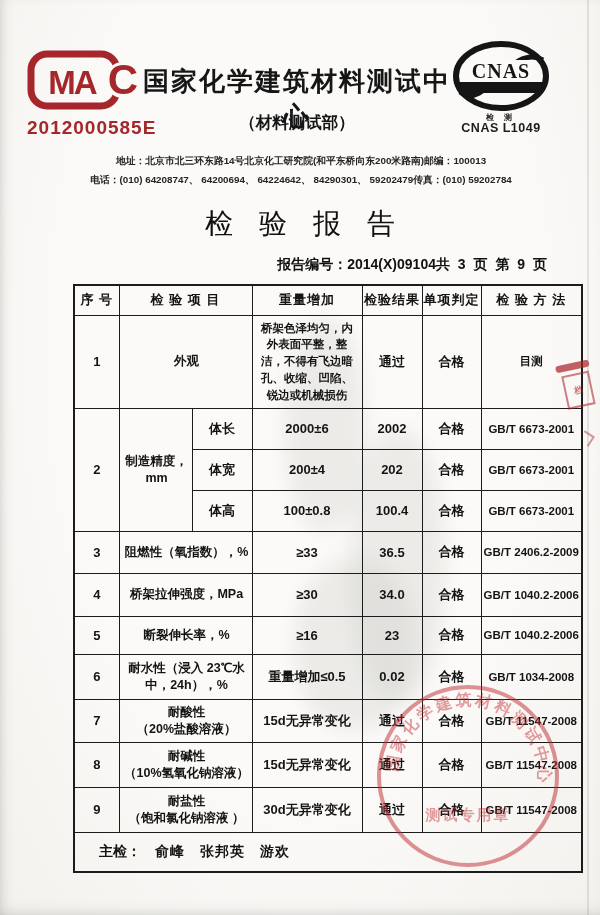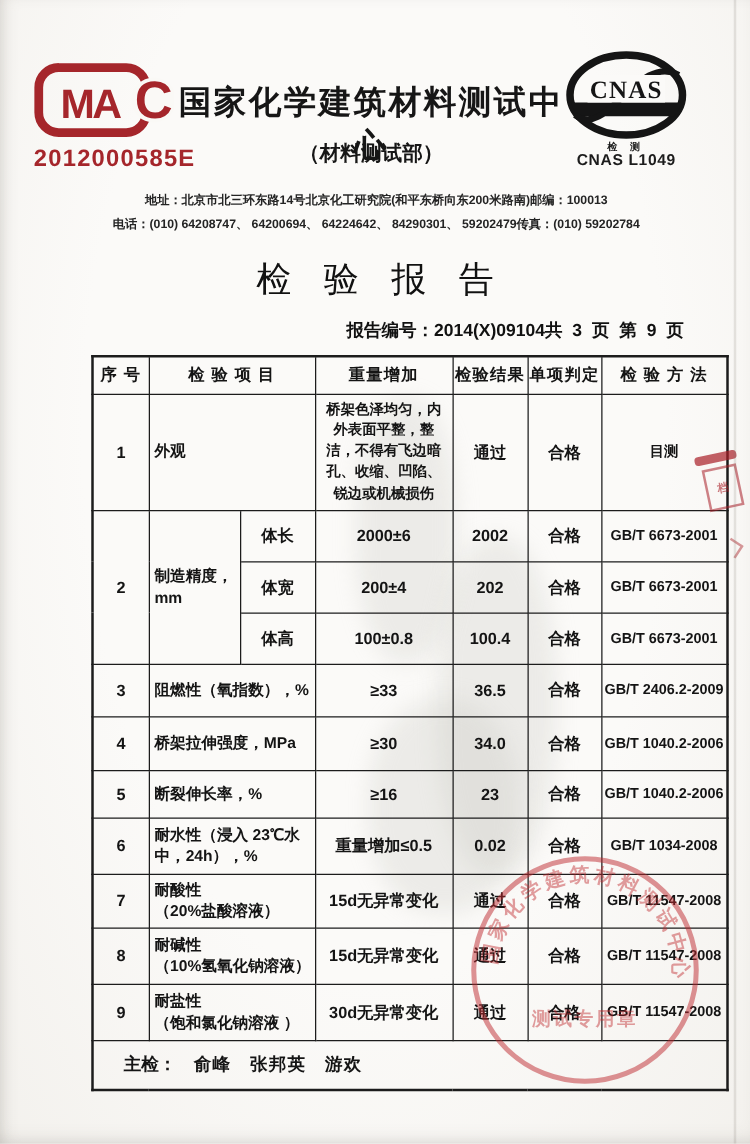--- a/index.html
+++ b/index.html
@@ -33,21 +33,21 @@
   .report-meta{left:57px;top:256px;width:492px;display:flex;justify-content:flex-end;
     font-size:14px;font-weight:bold;color:#111;}
   .report-meta .pages{letter-spacing:2px;}
   
   table.report{position:absolute;left:45px;top:284px;width:508px;border-collapse:collapse;table-layout:fixed;
     border:2px solid #1c1c1c;background:transparent;margin-left:28px;}
   table.report td, table.report th{border:1.5px solid #1c1c1c;vertical-align:middle;
     font-weight:bold;color:#141414;overflow:hidden;}
   th{font-size:13px;letter-spacing:1px;font-weight:bold;padding:0;}
   td{font-size:13px;text-align:center;padding:1px 2px;}
-  td.l{text-align:left;padding-left:4px;font-size:12.5px;line-height:1.35;}
+  td.l{text-align:center;padding-left:4px;font-size:12.5px;line-height:1.35;}
   td.spec-small{font-size:11.5px;line-height:1.45;padding:2px 3px;}
   td.method{font-size:11.5px;letter-spacing:0;}
   td.footer-cell{text-align:left;padding-left:24px;font-size:14px;vertical-align:middle;}
   td.footer-cell .names{margin-left:14px;letter-spacing:1px;}
   
   .stamp-main{left:372px;top:680px;width:192px;height:192px;pointer-events:none;}
   .stamp-edge{left:556px;top:362px;width:50px;height:90px;transform:rotate(-12deg);pointer-events:none;}
   .stamp-edge .dash{width:34px;height:7px;background:rgba(168,30,38,0.7);border-radius:3px;margin-left:8px;}
   .stamp-edge .seal{width:24px;height:30px;border:2px solid rgba(168,30,38,0.55);margin:4px 0 0 12px;
     display:flex;align-items:center;justify-content:center;font-size:9px;color:rgba(168,30,38,0.6);font-weight:bold;}

